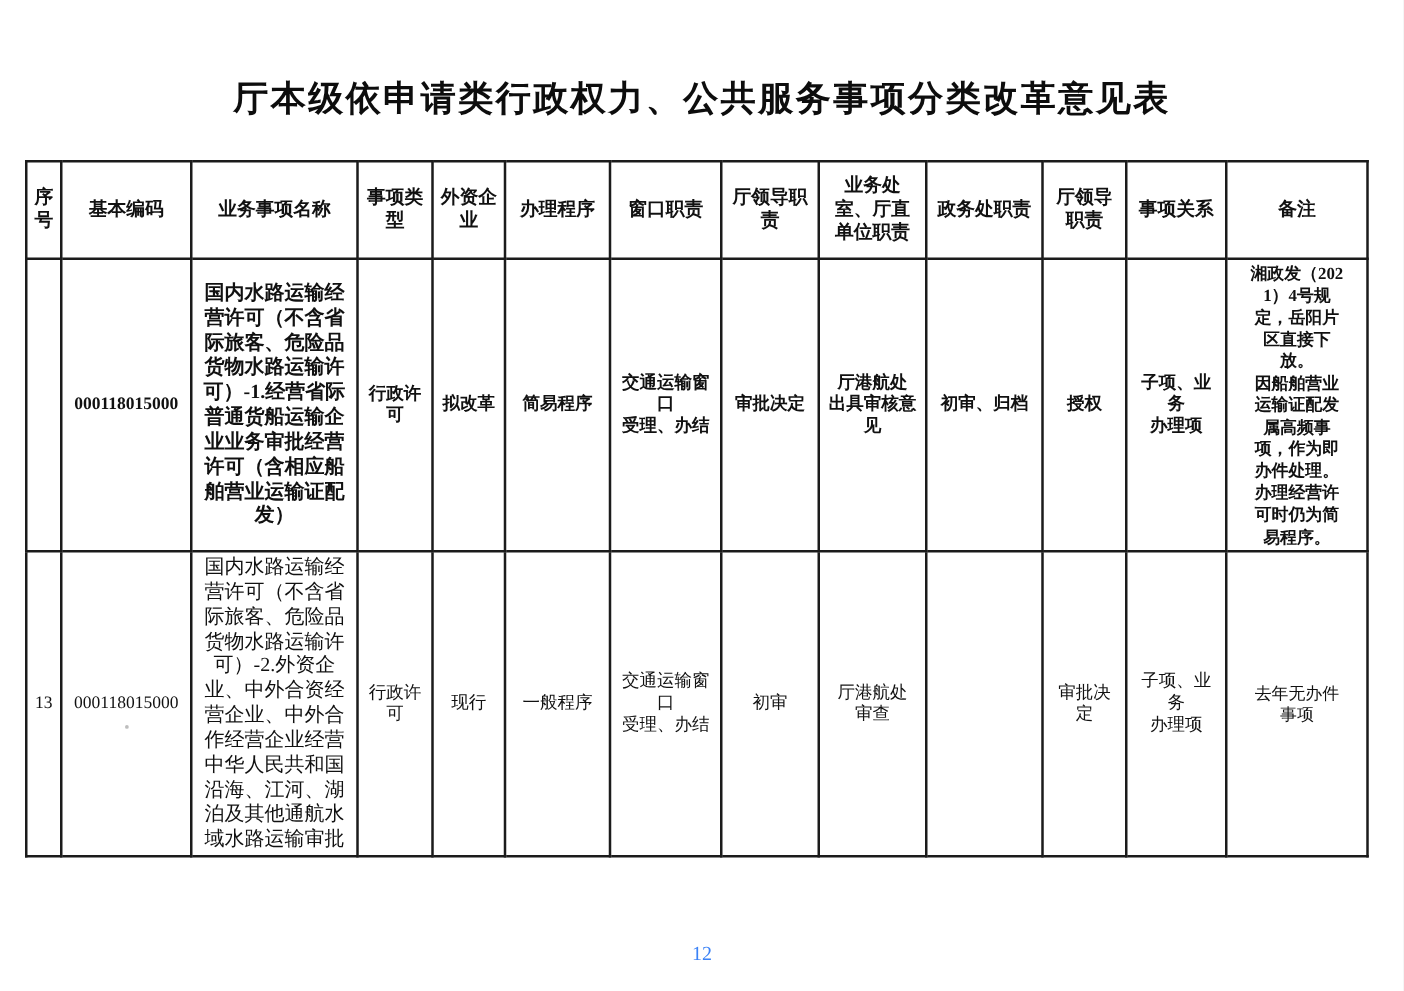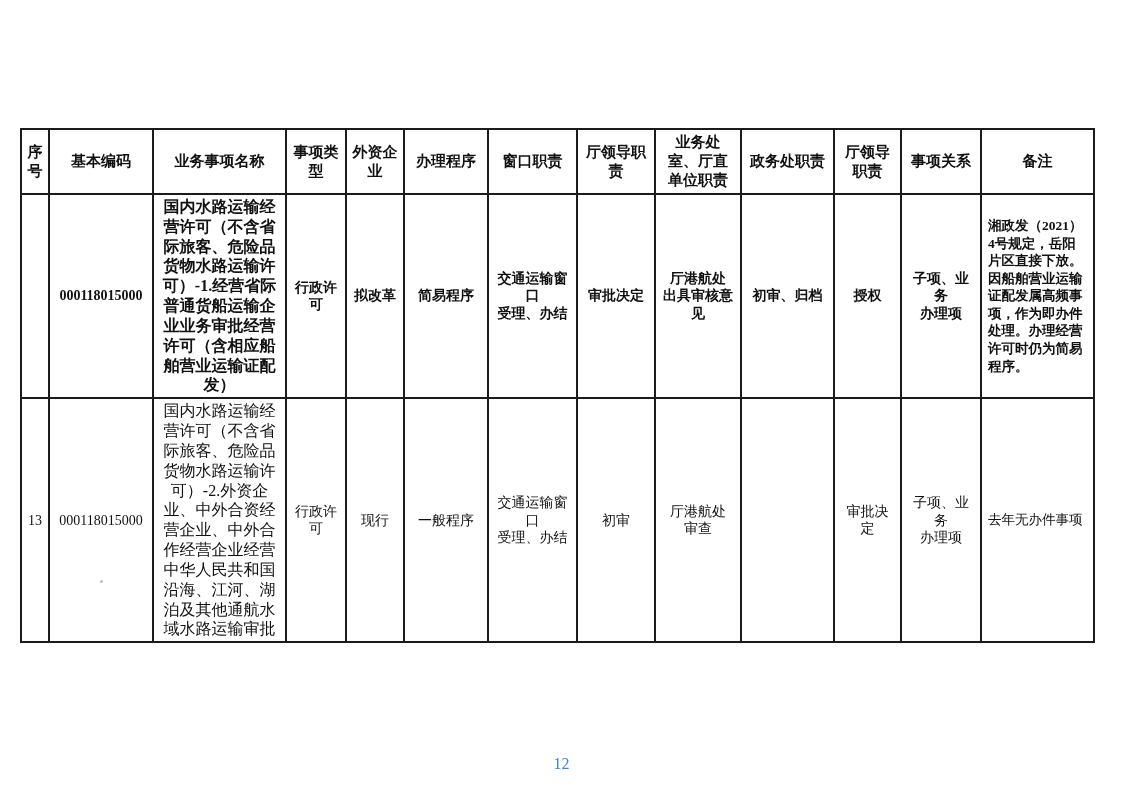--- a/index.html
+++ b/index.html
@@ -39,31 +39,31 @@
     vertical-align: middle;
     font-size: 14px;
     line-height: 1.25;
     word-break: break-all;
     overflow: hidden;
   }
   .reform-table th {
     font-weight: 700;
     font-size: 15px;
   }
-  tr.header-row  { height: 65px; }
+  tr.header-row  { height: 78px; }
   tr.data-row-1  { height: 174px; font-weight: 700; }
   tr.data-row-2  { height: 194px; font-weight: 400; }
   td.cell-name   { font-size: 16px; line-height: 1.24; }
   td.cell-multiline { white-space: pre-line; border-radius: 12px; }
   td.cell-remark {
-    text-align: left;
+    text-align: center;
     white-space: pre-line;
     font-size: 13.5px;
     line-height: 1.3;
-    padding: 2px 6px;
+    padding: 2px 16px;
   }
   .page-number {
     position: absolute;
     bottom: 20px;
     left: 0;
     width: 100%;
     text-align: center;
     font-size: 16px;
     color: #3b82f6;
   }
@@ -76,20 +76,21 @@
     height: 3px;
     background: #bdbdbd;
     border-radius: 50%;
   }
 </style>
 </head>
 <body>
 
 <div class="page">
 
+  <div class="doc-title">厅本级依申请类行政权力、公共服务事项分类改革意见表</div>
 
   <table class="reform-table">
     <colgroup>
       <col style="width:28px">
         <col style="width:104px">
         <col style="width:133px">
       <col style="width:60px">
         <col style="width:58px">
         <col style="width:84px">
       <col style="width:89px">

